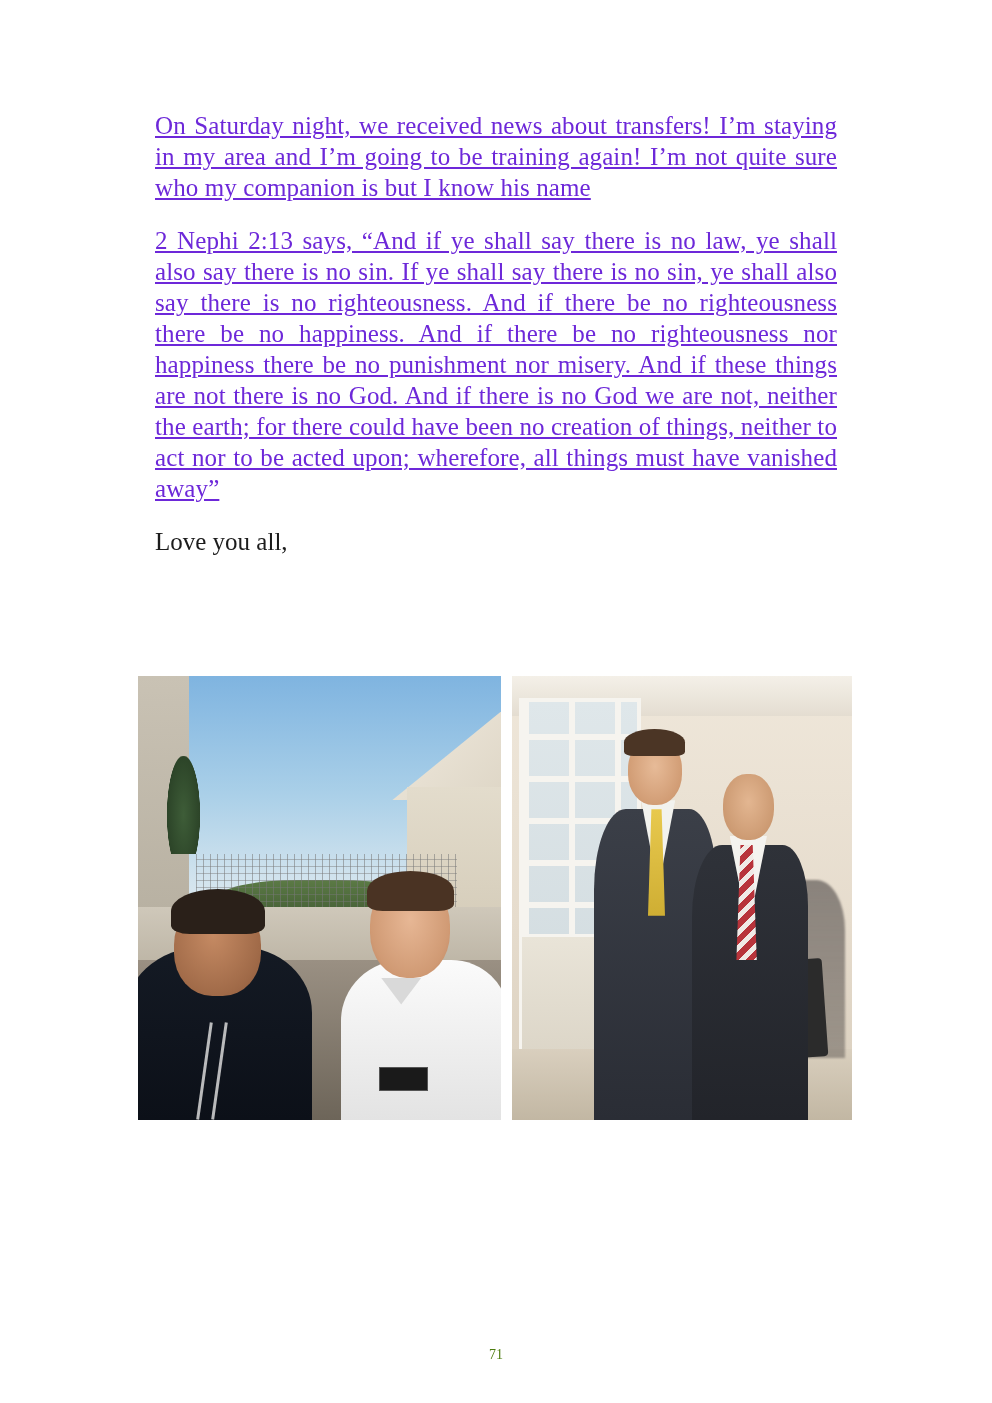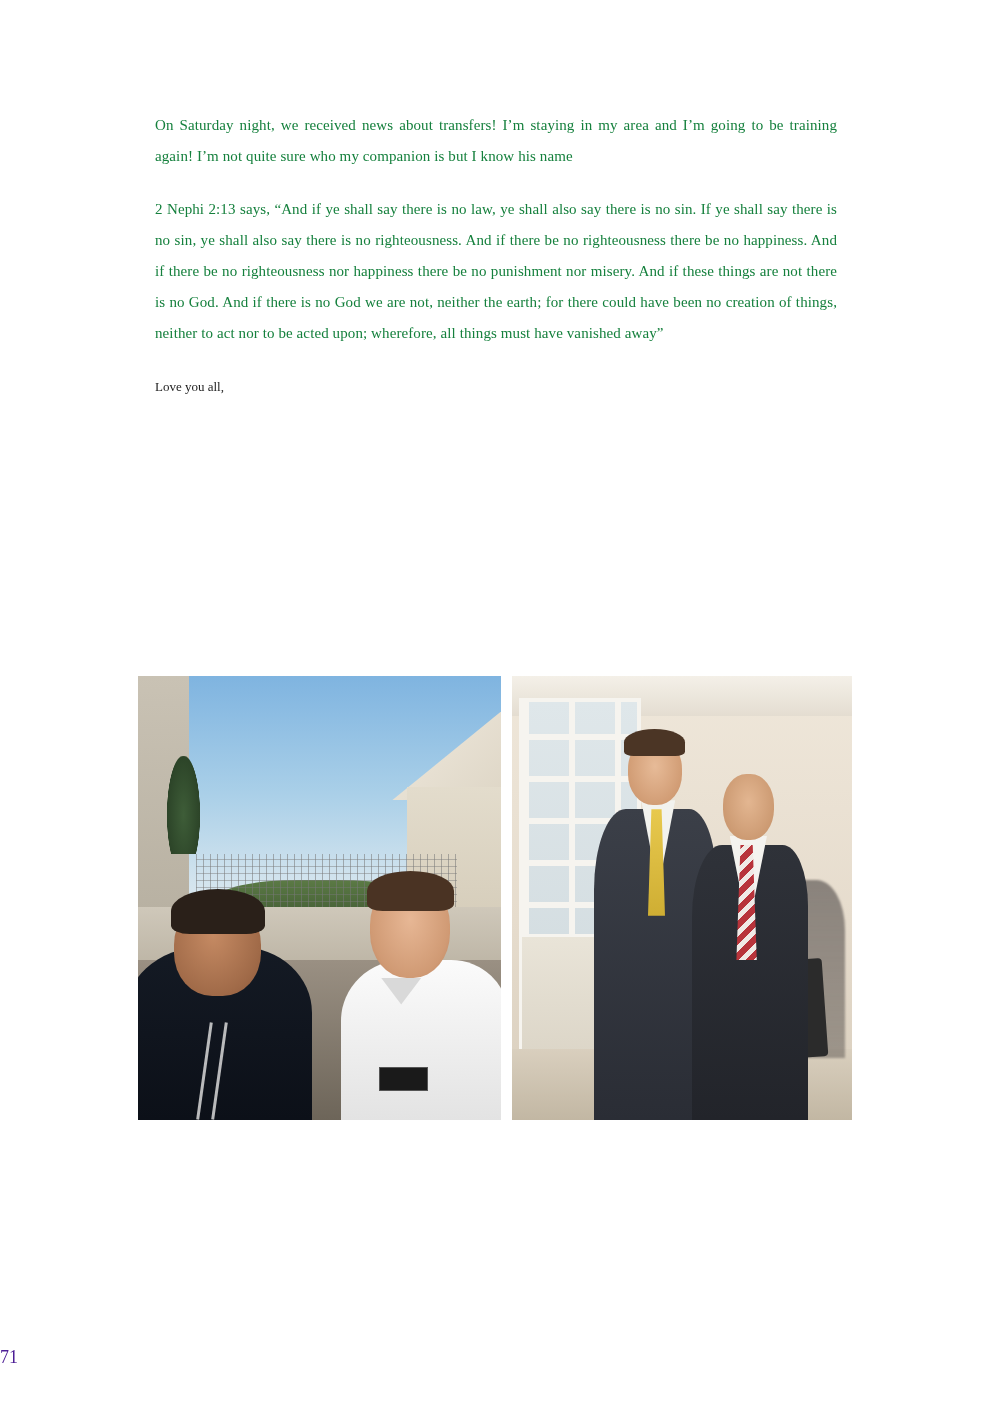--- a/index.html
+++ b/index.html
@@ -23,30 +23,31 @@
     height: 1403px;
     background: #ffffff;
   }
   .content {
     position: absolute;
     left: 155px;
     top: 110px;
     width: 682px;
   }
   p.body-par {
-    font-size: 15px;
+    font-size: 25px;
     line-height: 31px;
     text-align: justify;
     text-justify: inter-word;
     margin: 0 0 22px 0;
-    color: #15803d;
+    color: #6d28d9;
     letter-spacing: 0.1px;
+    text-decoration: underline;
   }
   p.signoff {
-    font-size: 13px;
+    font-size: 25px;
     line-height: 31px;
     text-align: left;
     margin: 0 0 22px 0;
     color: #1c1c1c;
   }
   .photos {
     position: absolute;
     left: 138px;
     top: 676px;
     width: 714px;
@@ -66,23 +67,23 @@
   .photo-right {
     left: 374px;
     width: 340px;
     height: 444px;
   }
   .pg-num {
     position: absolute;
     left: 0;
     top: 1347px;
     width: 992px;
-    text-align: left;
-    font-size: 18px;
-    color: #4c1d95;
+    text-align: center;
+    font-size: 14px;
+    color: #4d7c0f;
     font-family: "Liberation Serif", serif;
   }
 
   
   .ph-canvas { position:absolute; inset:0; }
 
   
   .L-sky {
     position:absolute; left:0; top:0; width:100%; height:58%;
     background: linear-gradient(to bottom, #7fb4e0 0%, #a9cfe8 45%, #d3e4ee 80%, #e6ecef 100%);

